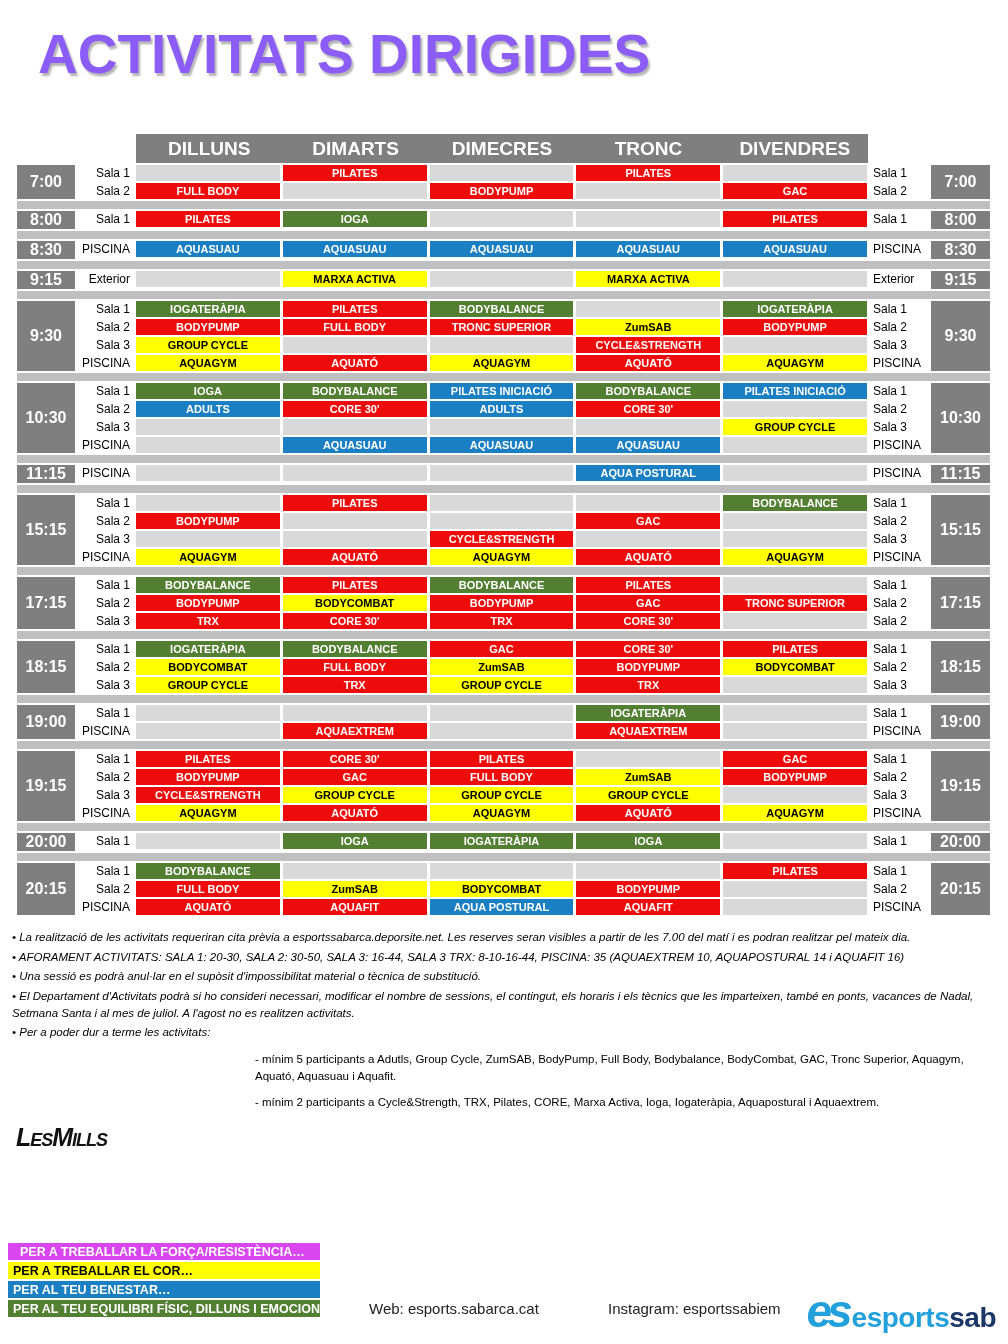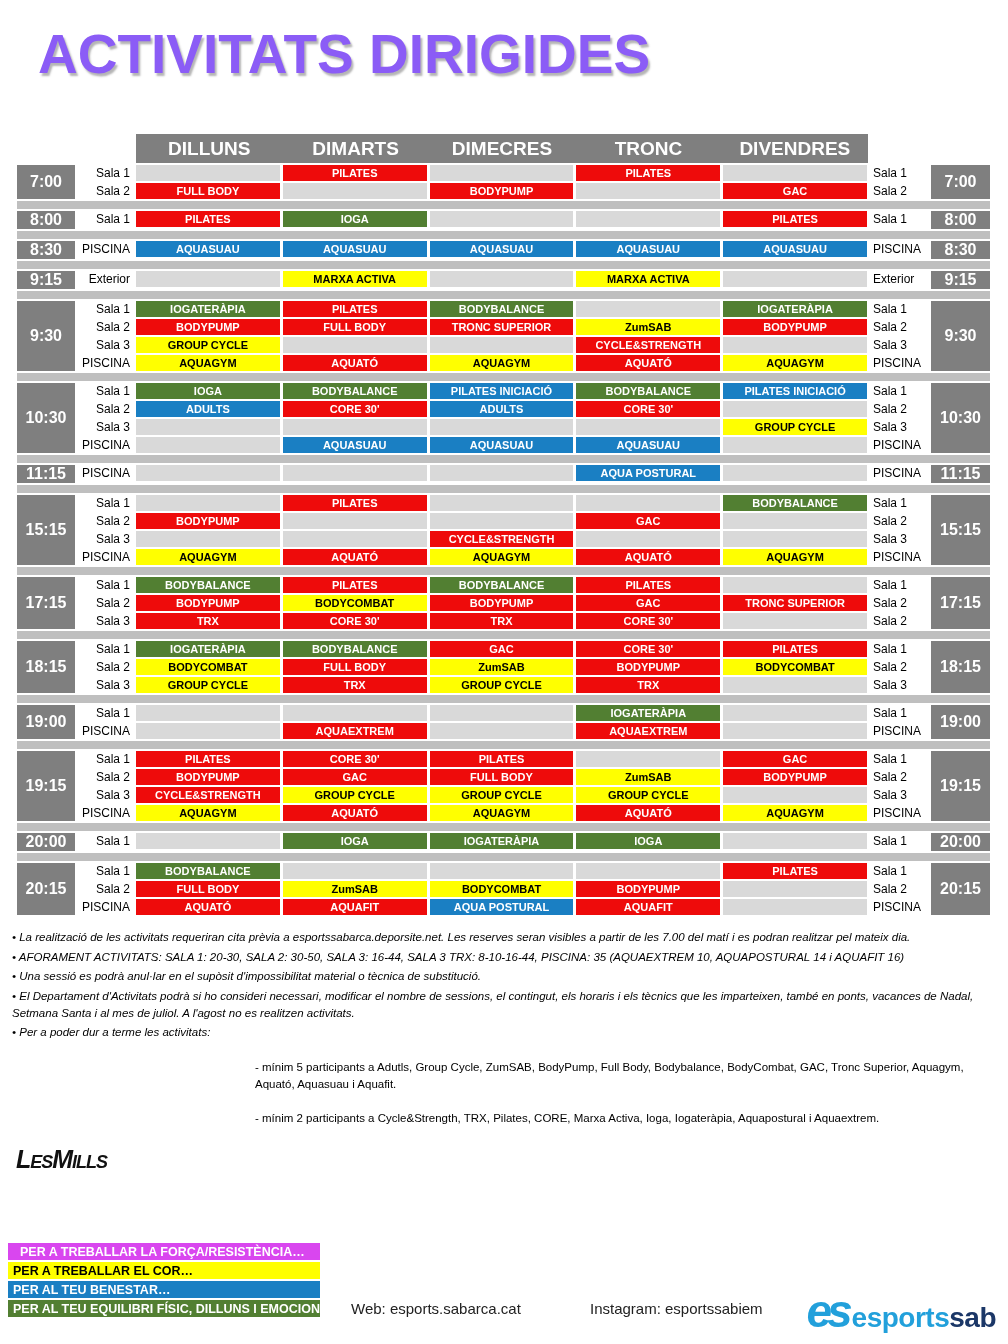--- a/index.html
+++ b/index.html
@@ -37,32 +37,32 @@
   .cell {
     display:flex; align-items:center; justify-content:center;
     font-size:11px; font-weight:bold; white-space:nowrap; overflow:hidden;
   }
   .cell.empty { background:#D9D9D9; }
   .separator { height:8px; background:#BFBFBF; margin:1px 0; }
   
   .notes { margin:14px 14px 0 12px; font-size:11.5px; color:#000; }
   .note { margin:3px 0; line-height:1.45;font-style:italic; }
   .subnotes { margin:2px 14px 0 255px; font-size:11.5px; color:#000; }
-  .subnote { margin:18px 0; line-height:1.45; }
+  .subnote { margin:10px 0; line-height:1.45; }
   
   .lesmills {
     margin:12px 0 4px 16px; font-size:25px; font-weight:900; font-style:italic;
     font-variant:small-caps; letter-spacing:-1px; color:#111;
   }
   .legend { position:absolute; left:8px; top:1243px; width:312px; display:flex; flex-direction:column; gap:2px; }
   .legend-row {
     height:17px; display:flex; align-items:center; padding-left:5px;
     font-size:12.5px; font-weight:bold; white-space:nowrap;
   }
-  .weblinks { position:absolute; left:351px; top:1300px; font-size:15px; color:#222; }
+  .weblinks { position:absolute; left:369px; top:1300px; font-size:15px; color:#222; }
   .weblinks .ig { margin-left:65px; }
   .brand { position:absolute; right:12px; top:1288px; display:flex; align-items:baseline; }
   .brand .glyph {
     font-size:46px; font-weight:900; color:#22A0DB; letter-spacing:-5px;
     font-style:italic; line-height:1; margin-right:4px;
   }
   .brand .light { font-size:28px; font-weight:600; color:#22A0DB; letter-spacing:-0.5px; }
   .brand .dark { font-size:28px; font-weight:900; color:#1B3767; letter-spacing:-0.5px; }
 </style>
 </head>

